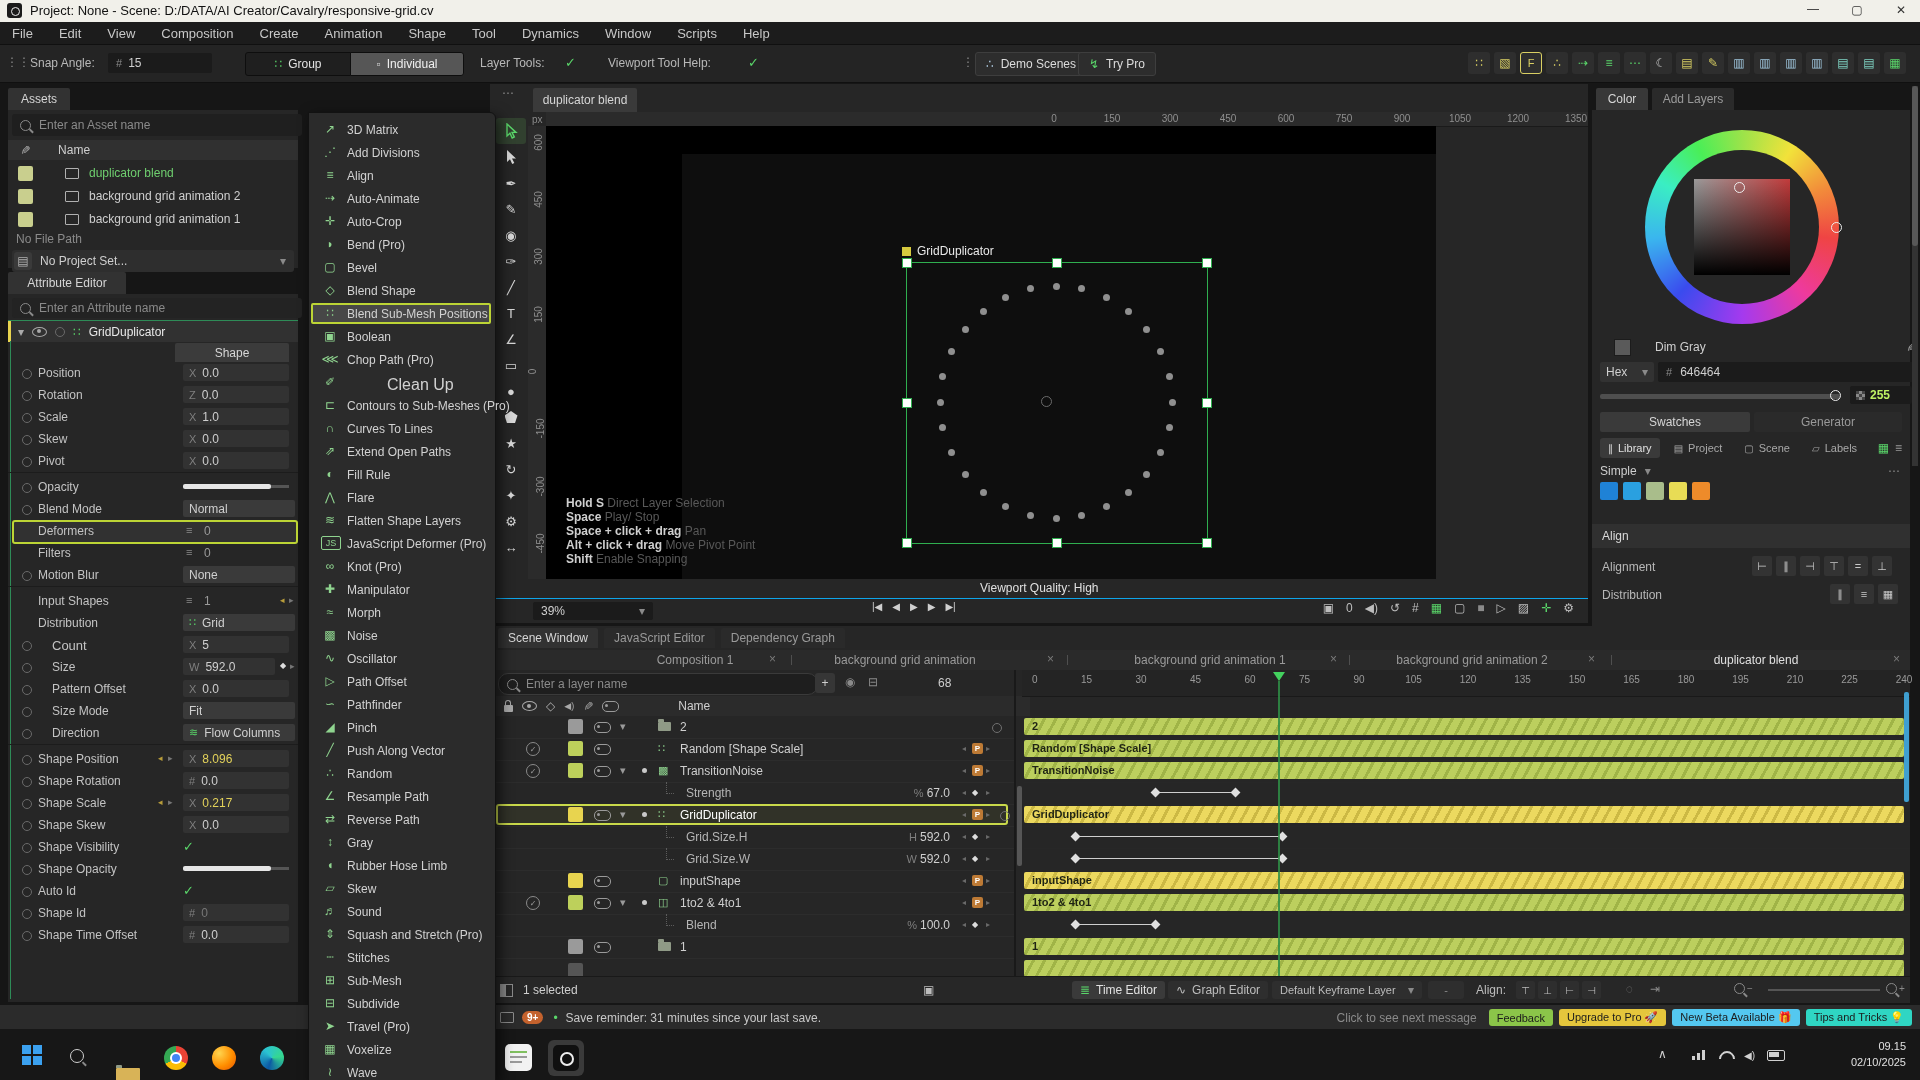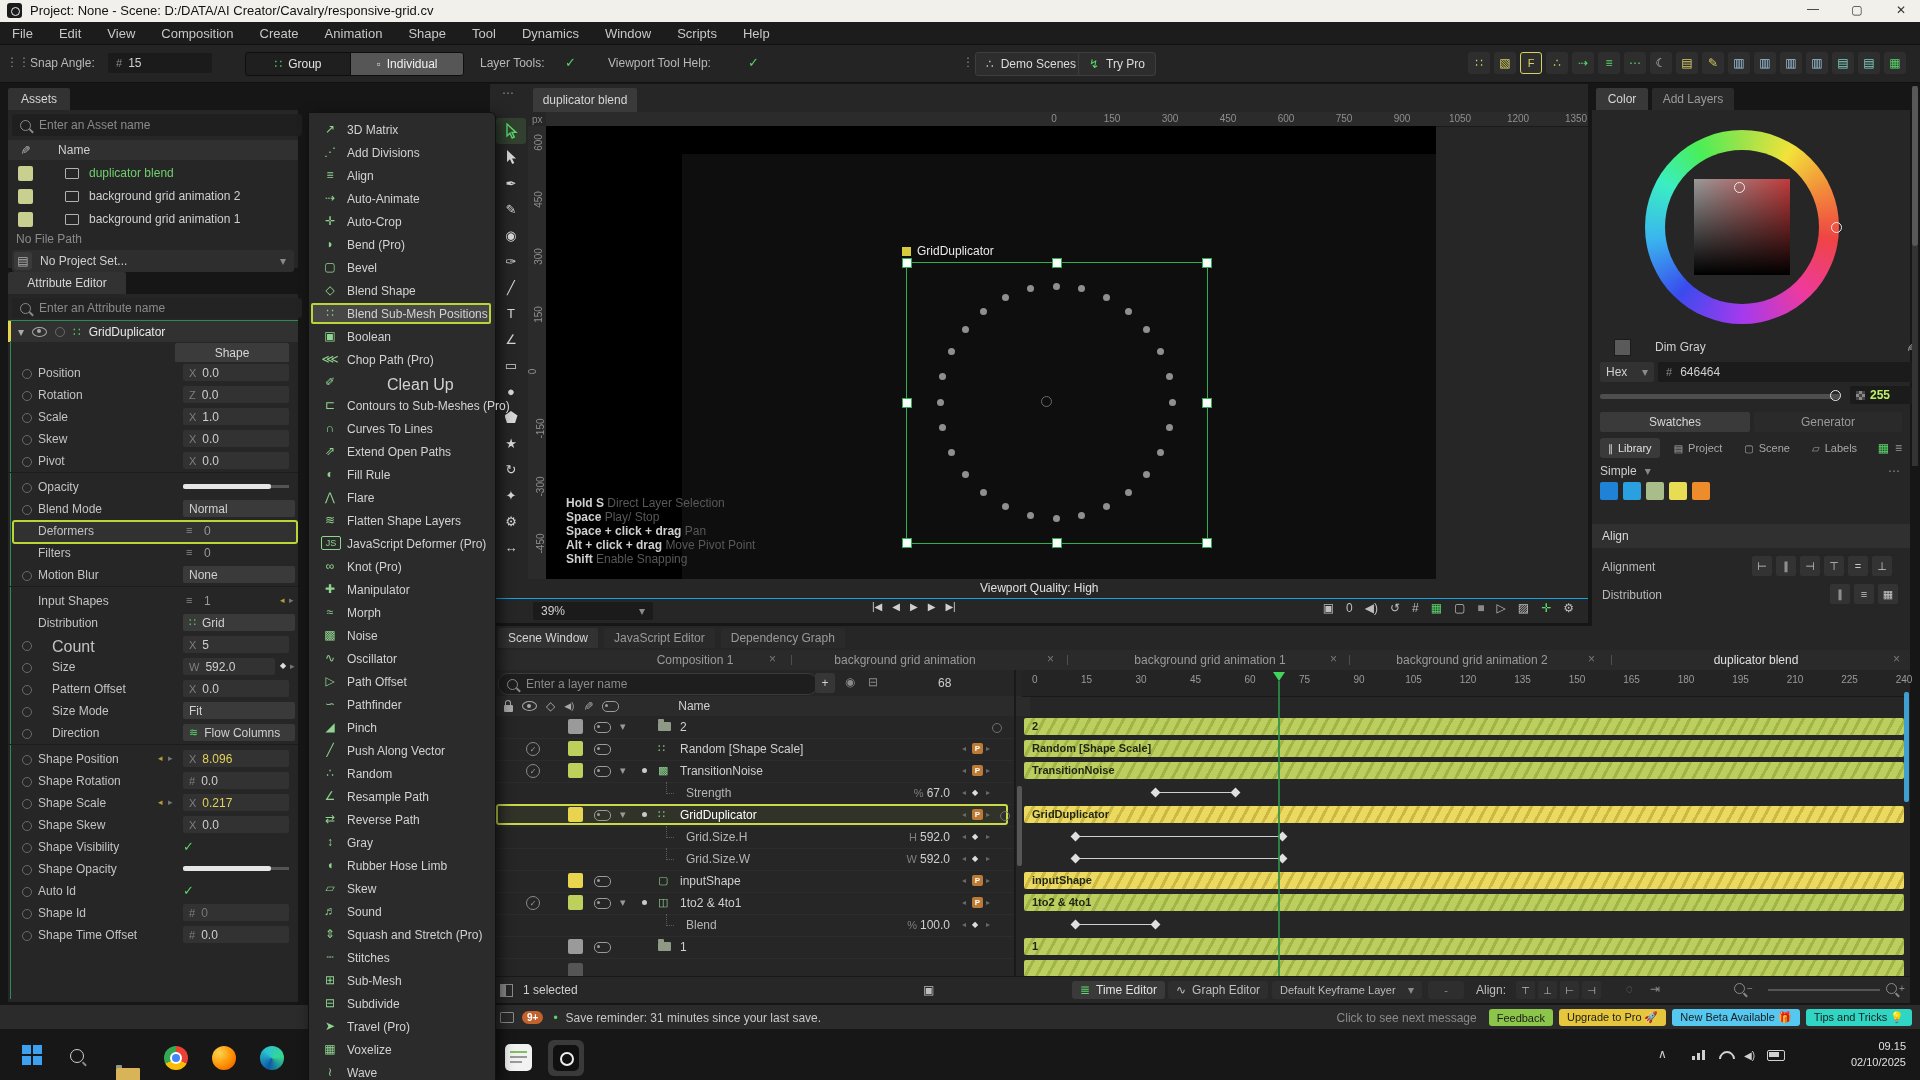--- a/index.html
+++ b/index.html
@@ -250,21 +250,21 @@
         </div>
         <div style="position: absolute; left: 0px; top: 318px; width: 290px; height: 22px;">
           <div style="position: absolute; left: 30px; top: 4px; font-size: 12px; color: rgb(195, 195, 195);">Distribution</div>
           <div style="position: absolute; left: 175px; top: 2px; width: 112px; height: 17px; background: rgb(58, 58, 58); border-radius: 2px; display: flex; align-items: center; padding: 0px 6px; box-sizing: border-box; gap: 6px;">
             <div style="position: relative; font-size: 11px; color: rgb(90, 214, 106);">∷</div>
             <div style="position: relative; font-size: 12px; color: rgb(207, 207, 207); white-space: nowrap; overflow: hidden;">Grid</div>
           </div>
         </div>
         <div style="position: absolute; left: 0px; top: 340px; width: 290px; height: 22px;">
           <div class="kfc" style="position: absolute; left: 14px; top: 7px;"></div>
-          <div style="position: absolute; left: 44px; top: 4px; font-size: 16px; color: rgb(195, 195, 195);">Count</div>
+          <div style="position: absolute; left: 44px; top: 4px; font-size: 13px; color: rgb(195, 195, 195);">Count</div>
           <div style="position: absolute; left: 175px; top: 2px; width: 106px; height: 17px; background: rgb(50, 50, 50); border-radius: 2px; display: flex; align-items: center; padding: 0px 6px; box-sizing: border-box; gap: 6px;">
             <div style="position: relative; font-size: 11px; color: rgb(127, 127, 127);">X</div>
             <div style="position: relative; font-size: 12px; color: rgb(207, 207, 207);">5</div>
           </div>
         </div>
         <div style="position: absolute; left: 0px; top: 362px; width: 290px; height: 22px;">
           <div class="kfc" style="position: absolute; left: 14px; top: 7px;"></div>
           <div style="position: absolute; left: 44px; top: 4px; font-size: 12px; color: rgb(195, 195, 195);">Size</div>
           <div style="position: absolute; left: 175px; top: 2px; width: 92px; height: 17px; background: rgb(50, 50, 50); border-radius: 2px; display: flex; align-items: center; padding: 0px 6px; box-sizing: border-box; gap: 6px;">
             <div style="position: relative; font-size: 11px; color: rgb(127, 127, 127);">W</div>

